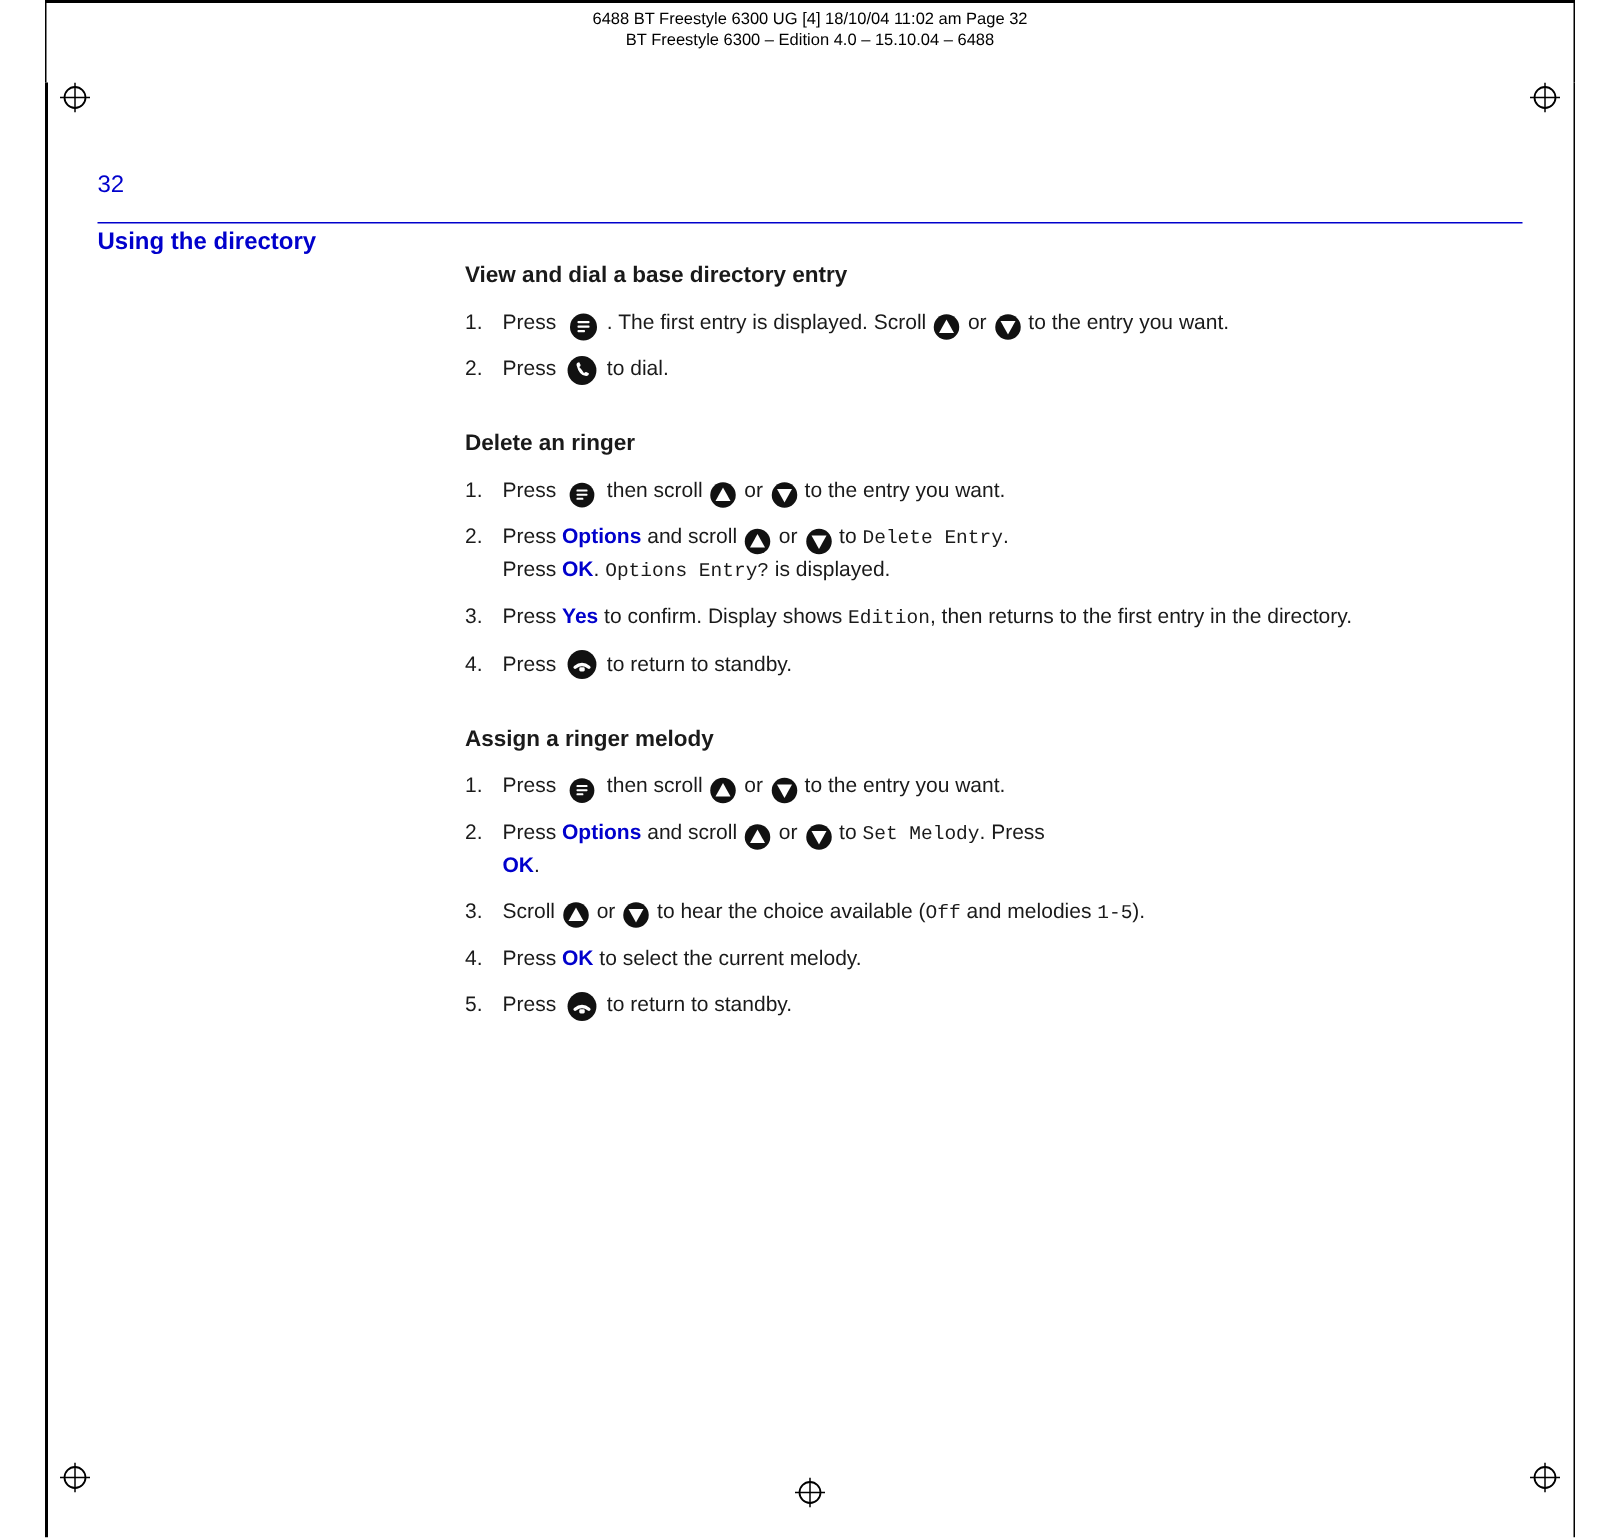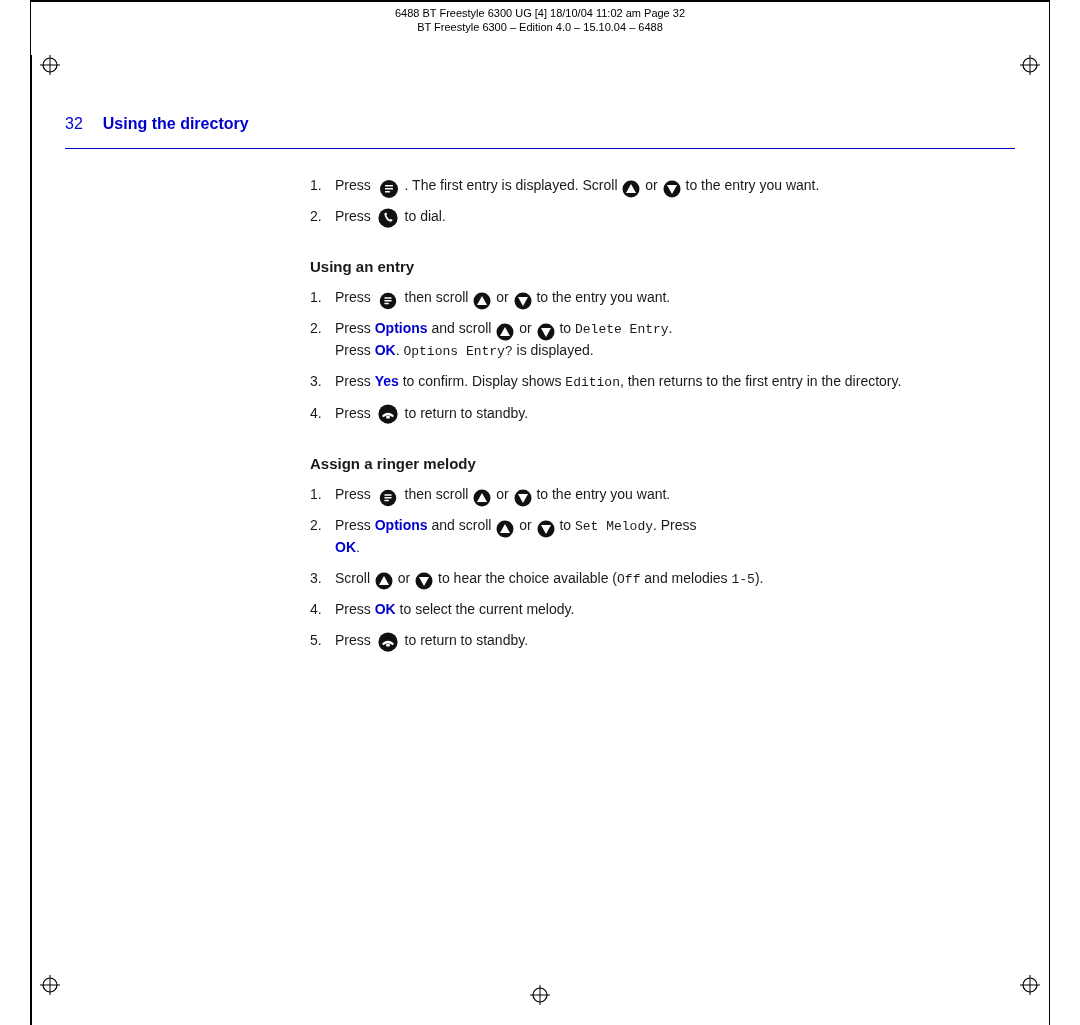--- a/index.html
+++ b/index.html
@@ -102,20 +102,21 @@
     }
 
     
     .page-section-header {
       position: absolute;
       top: 115px;
       left: 65px;
       display: flex;
       align-items: baseline;
       gap: 20px;
+      flex-direction: column;
     }
 
     .page-number {
       color: #0000cc;
       font-size: 16px;
       font-weight: normal;
     }
 
     .section-title {
       color: #0000cc;
@@ -282,20 +283,21 @@
 <div class="page-section-header">
   <span class="page-number">32</span>
   <span class="section-title">Using the directory</span>
 </div>
 
 <div class="section-divider"></div>
 
 <div class="content-area">
 
   <div class="section-block">
+    <div class="section-heading">View and dial a base directory entry</div>
     <ul class="instruction-list">
       <li class="instruction-item">
         <span class="item-number">1.</span>
         <span class="item-content">
           Press 
           <span class="icon-book">
             <svg viewBox="0 0 24 20" width="24" height="20" style="vertical-align:middle;">
               <circle cx="12" cy="10" r="9" fill="#111"></circle>
               <rect x="8" y="6" width="8" height="1.5" rx="0.5" fill="#fff"></rect>
               <rect x="8" y="9" width="8" height="1.5" rx="0.5" fill="#fff"></rect>
@@ -329,21 +331,21 @@
               <path d="M8 8 Q8 6 10 6 L11 8 Q11 9 10 9.5 Q12 11.5 13.5 14 Q14 13 15 13 L17 14 Q17 16 15 16 Q10 16 8 8Z" fill="#fff"></path>
             </svg>
           </span>
           to dial.
         </span>
       </li>
     </ul>
   </div>
 
   <div class="section-block">
-    <div class="section-heading">Using an entry</div>
+    <div class="section-heading">Delete an ringer</div>
     <ul class="instruction-list">
       <li class="instruction-item">
         <span class="item-number">1.</span>
         <span class="item-content">
           Press 
           <span class="icon-book">
             <svg viewBox="0 0 24 20" width="22" height="20" style="vertical-align:middle;">
               <circle cx="12" cy="10" r="9" fill="#111"></circle>
               <rect x="8" y="6" width="8" height="1.5" rx="0.5" fill="#fff"></rect>
               <rect x="8" y="9" width="8" height="1.5" rx="0.5" fill="#fff"></rect>

